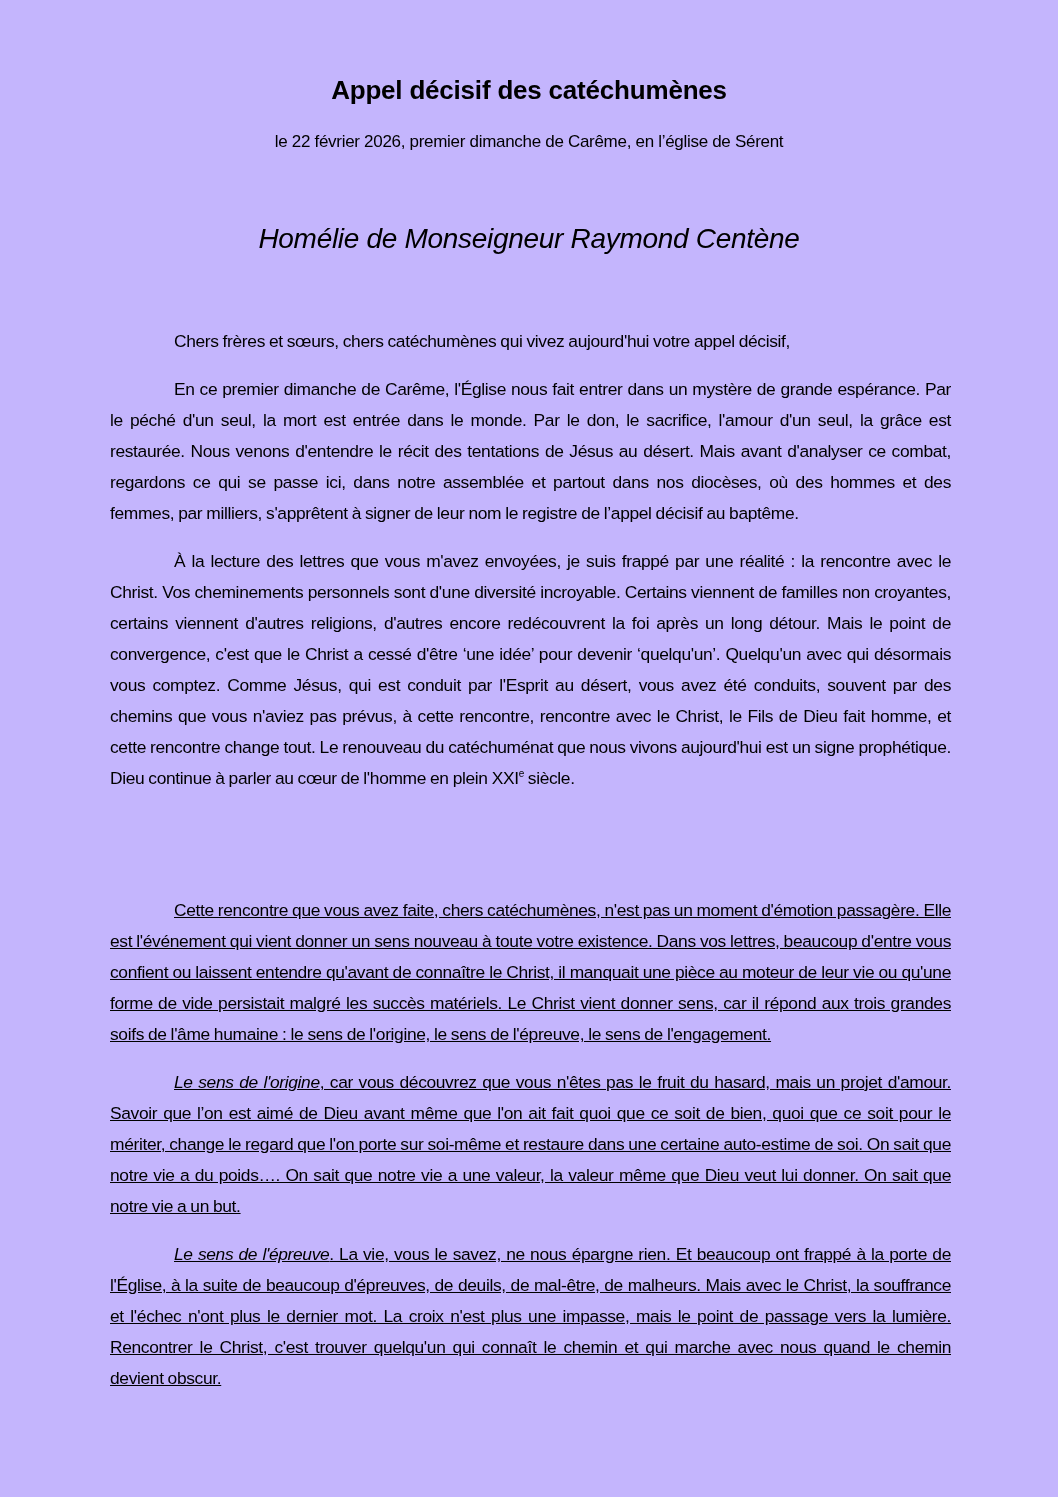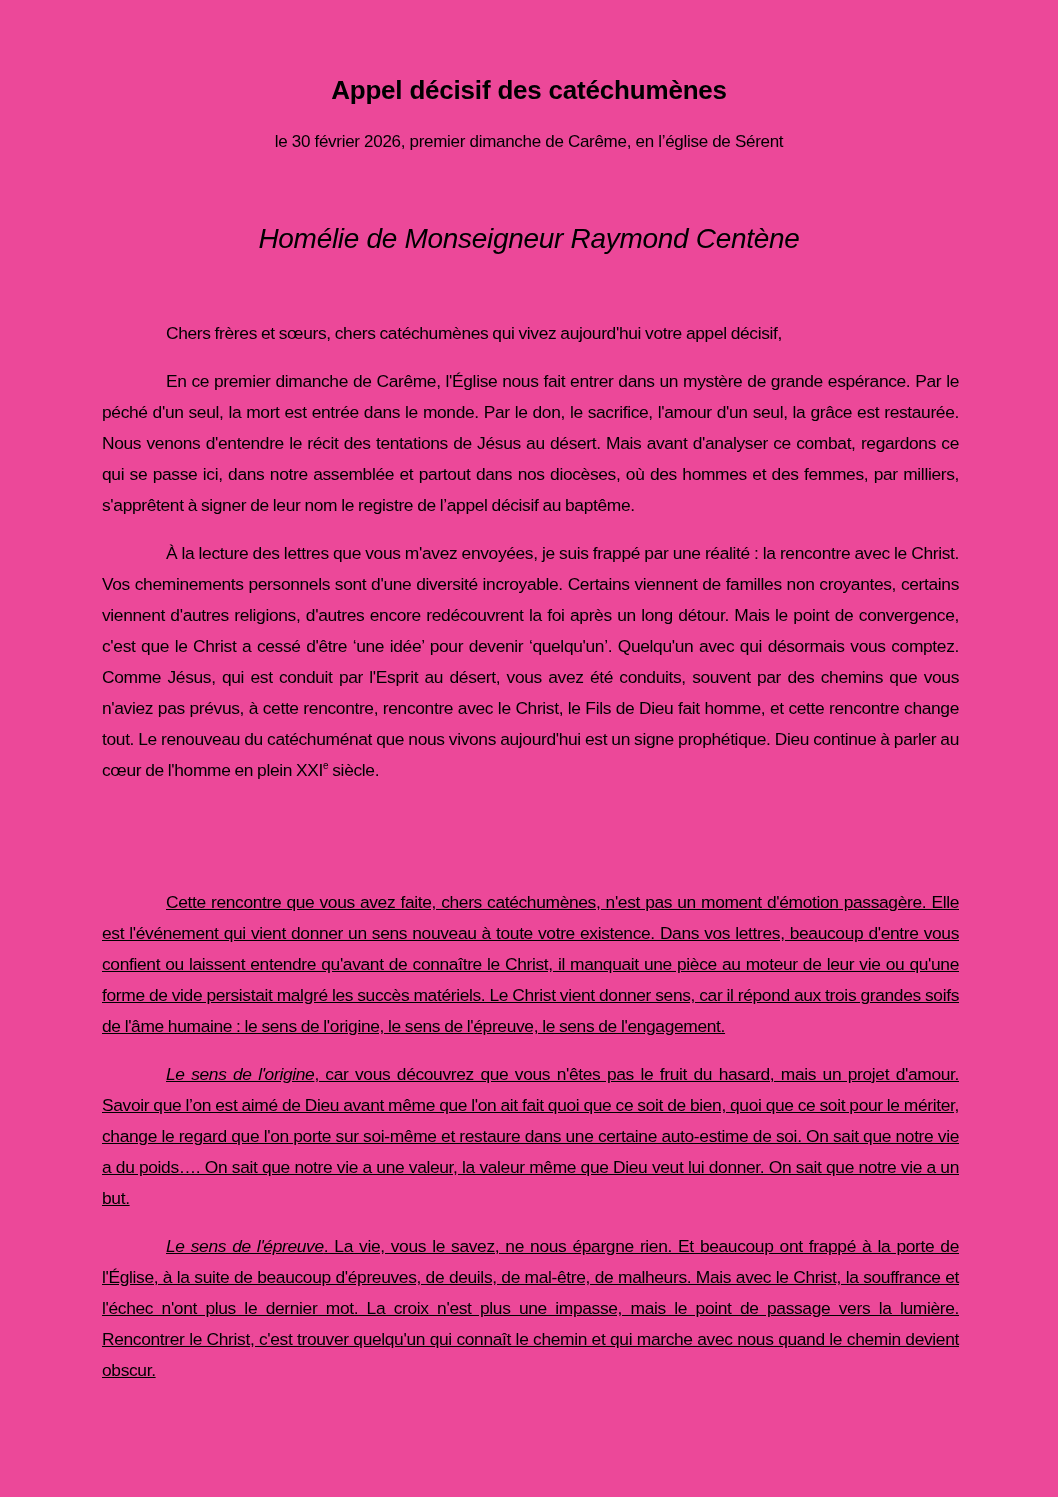--- a/index.html
+++ b/index.html
@@ -14,21 +14,21 @@
       overflow: hidden;
       font-family: "Liberation Sans", "DejaVu Sans", sans-serif;
       color: #000000;
     }
     .page {
       position: absolute;
       left: 0;
       top: 0;
       width: 1058px;
       height: 1497px;
-      background: #ec4899;
+      background: #c4b5fd;
     }
     .title {
       position: absolute;
       left: 0;
       width: 1058px;
       top: 70px;
       text-align: center;
       font-weight: bold;
       font-size: 26px;
       line-height: 40px;
@@ -58,41 +58,41 @@
     .body {
       position: absolute;
       left: 102px;
       width: 857px;
       font-size: 17.4px;
       line-height: 31px;
       letter-spacing: -0.35px;
       word-spacing: -0.5px;
     }
     .para {
-      margin: 0;
+      margin: 8px;
       text-align: justify;
       text-indent: 64px;
     }
     .para.salutation {
       text-align: left;
     }
     .para.last-justify {
       text-align-last: left;
     }
     .it { font-style: italic; }
     sup { font-size: 10px; line-height: 0; vertical-align: super; }
   </style>
 </head>
 <body>
 
 <div class="page">
 
   <div class="title">Appel décisif des catéchumènes</div>
 
-  <div class="subtitle">le 30 février 2026, premier dimanche de Carême, en l’église de Sérent</div>
+  <div class="subtitle">le 22 février 2026, premier dimanche de Carême, en l’église de Sérent</div>
 
   <div class="homily-title">Homélie de Monseigneur Raymond Centène</div>
 
   <div class="body" style="top: 318px;">
     <p class="para salutation">Chers frères et sœurs, chers catéchumènes qui vivez aujourd'hui votre appel décisif,</p>
 
     <p class="para last-justify" style="margin-top: 17px;">En ce premier dimanche de Carême, l'Église nous fait entrer dans un mystère de grande espérance. Par le péché d'un seul, la mort est entrée dans le monde. Par le don, le sacrifice, l'amour d'un seul, la grâce est restaurée. Nous venons d'entendre le récit des tentations de Jésus au désert. Mais avant d'analyser ce combat, regardons ce qui se passe ici, dans notre assemblée et partout dans nos diocèses, où des hommes et des femmes, par milliers, s'apprêtent à signer de leur nom le registre de l’appel décisif au baptême.</p>
 
     <p class="para last-justify" style="margin-top: 17px;"><span>À la lecture des lettres que vous m'avez envoyées, je suis frappé par une réalité : la rencontre avec le Christ. Vos cheminements personnels sont d'une diversité incroyable. Certains viennent de familles non croyantes, certains viennent d'autres religions, d'autres encore redécouvrent la foi après un long détour. Mais le point de convergence, c'est que le Christ a cessé d'être ‘une idée’ pour devenir ‘quelqu'un’. Quelqu'un avec qui désormais vous comptez. Comme Jésus, qui est conduit par l'Esprit au désert, vous avez été conduits, souvent par des chemins que vous n'aviez pas prévus, à cette rencontre, rencontre avec le Christ, le Fils de Dieu fait homme, et cette rencontre change tout. Le renouveau du catéchuménat que nous vivons aujourd'hui est un signe prophétique. Dieu continue à parler au cœur de l'homme en plein XXI</span><sup>e</sup><span> siècle.</span></p>
   </div>

